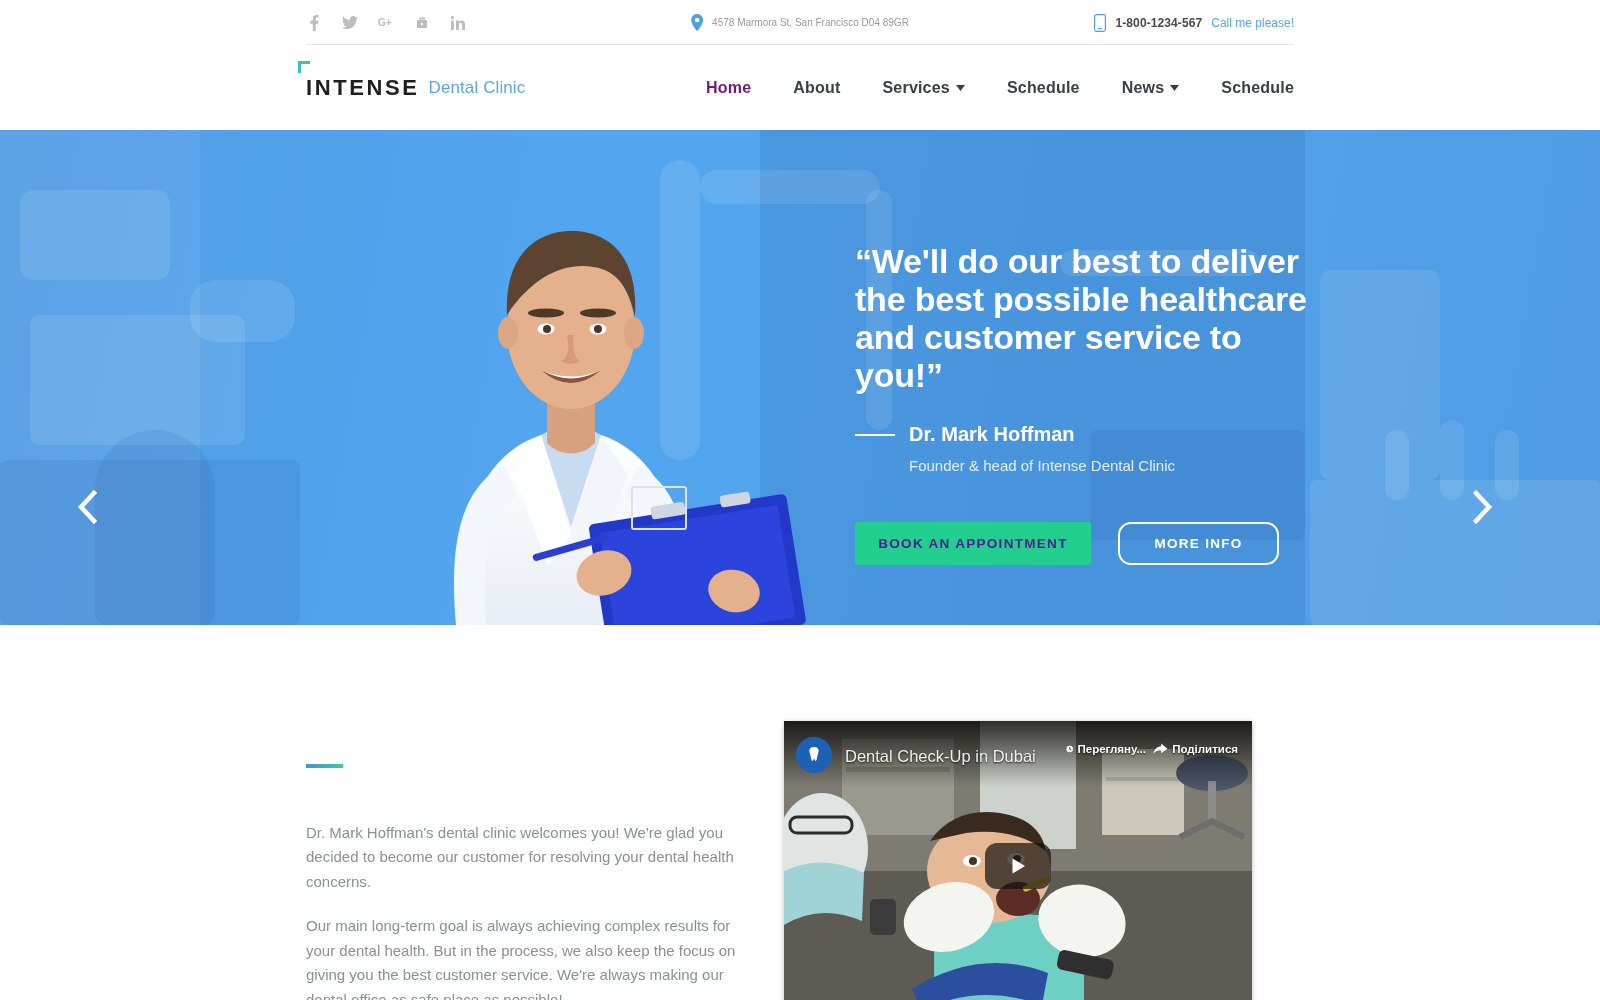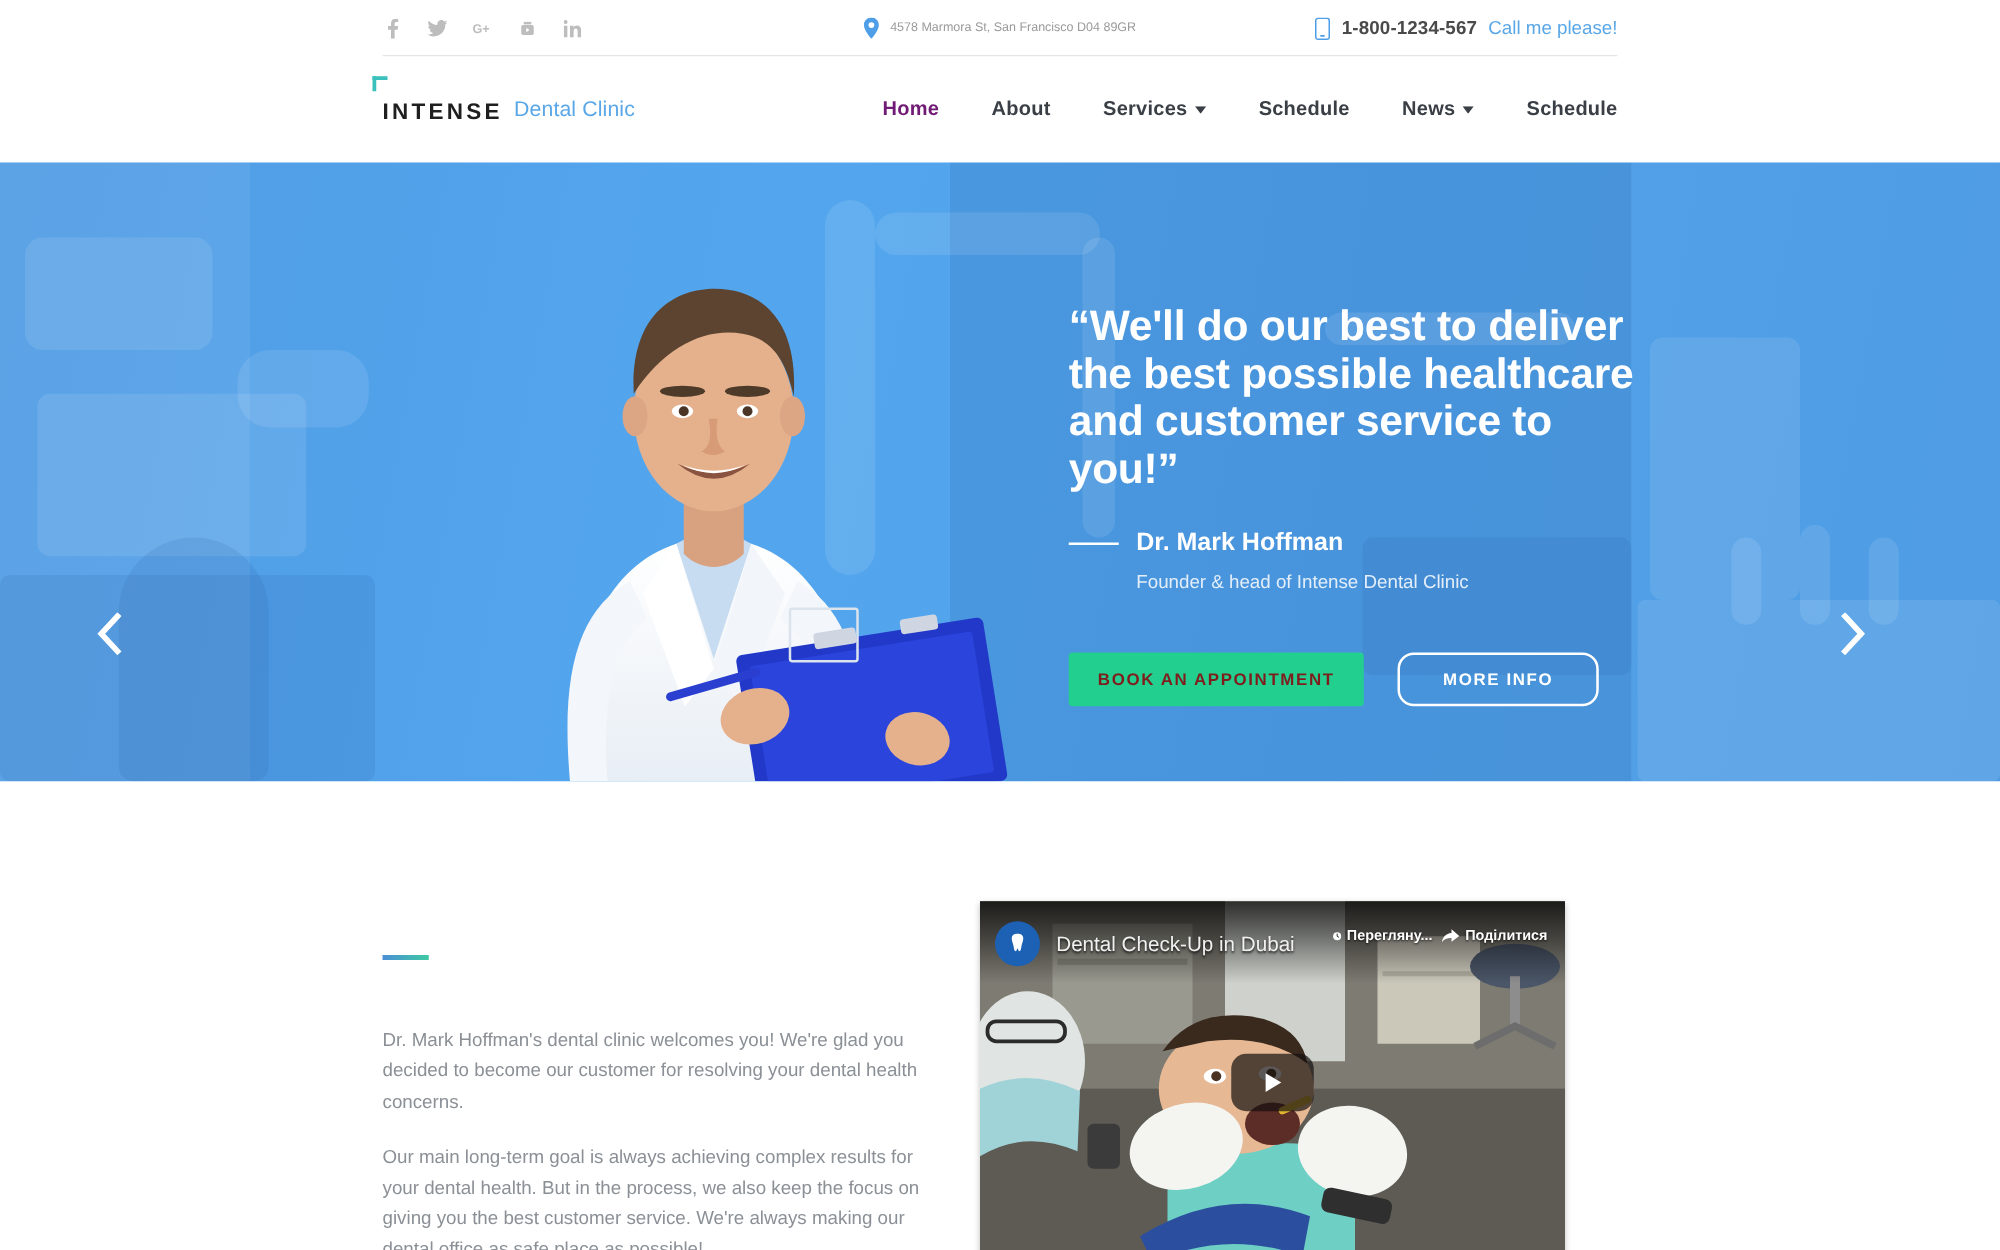--- a/index.html
+++ b/index.html
@@ -27,41 +27,41 @@
     color:#bdbdbd; fill:#bdbdbd; text-decoration:none;
   }
   .addr {
     position:absolute; left:50%; transform:translateX(-50%);
     display:flex; align-items:center; gap:9px;
     font-size:10px; color:#9a9a9a;
   }
   .pin { width:12px; height:17px; display:block; }
   .phonewrap {
     margin-left:auto; display:flex; align-items:center; gap:9px;
-    font-size:15px;
+    font-size:12px;
   }
   .phone-icon { width:12px; height:18px; display:block; }
   .phone-num { color:#4a4a4a; font-weight:bold; letter-spacing:.1px; }
   .phone-cta { color:#5aa7e8; }
 
   
   .header {
     width:1600px; height:85px;
     display:flex; align-items:center;
     padding:0 306px;
     background:#fff;
   }
   .logo { display:flex; align-items:flex-end; gap:9px; position:relative; }
   .logo-corner{
     position:absolute; left:-8px; top:-16px;
     width:12px; height:12px;
     border-left:3px solid #3ac1bd; border-top:3px solid #3ac1bd;
   }
   .logo-main {
-    font-size:18px; font-weight:bold; color:#1f1f1f;
+    font-size:22px; font-weight:bold; color:#1f1f1f;
     letter-spacing:2.6px; line-height:1;text-align:right;
   }
   .logo-sub { font-size:17px; color:#5aa7e8; line-height:1.25; letter-spacing:.1px; }
 
   .nav { margin-left:auto; display:flex; align-items:center; gap:42px; }
   .nav-item {
     display:flex; align-items:center; gap:6px;
     font-size:16px; font-weight:bold; color:#3a3f46;
     cursor:pointer; letter-spacing:.2px;
   }
@@ -100,21 +100,21 @@
   .author-row { display:flex; align-items:center; gap:14px; margin-top:29px; }
   .author-dash { width:40px; height:2px; background:#ffffff; }
   .author-name { font-size:20px; font-weight:bold; color:#ffffff; }
   .author-role { font-size:15px; color:#e3eef9; margin-top:11px; margin-left:54px; }
 
   .hero-btns { display:flex; gap:27px; margin-top:48px; }
   .btn {
     height:43px; display:flex; align-items:center; justify-content:center;
     font-size:13.5px; font-weight:bold; letter-spacing:1.3px; cursor:pointer;
   }
-  .btn-primary { width:236px; background:#22cf8e; color:#7f1d1d; border-radius:3px; }
+  .btn-primary { width:236px; background:#22cf8e; color:#4c1d95; border-radius:3px; }
   .btn-outline {
     width:161px; background:transparent; color:#fff;
     border:2px solid #ffffff; border-radius:13px;
   }
 
   .slide-arrow {
     position:absolute; top:356px; width:42px; height:42px;
     display:flex; align-items:center; justify-content:center; cursor:pointer;
   }
   .slide-arrow.prev { left:66px; }

